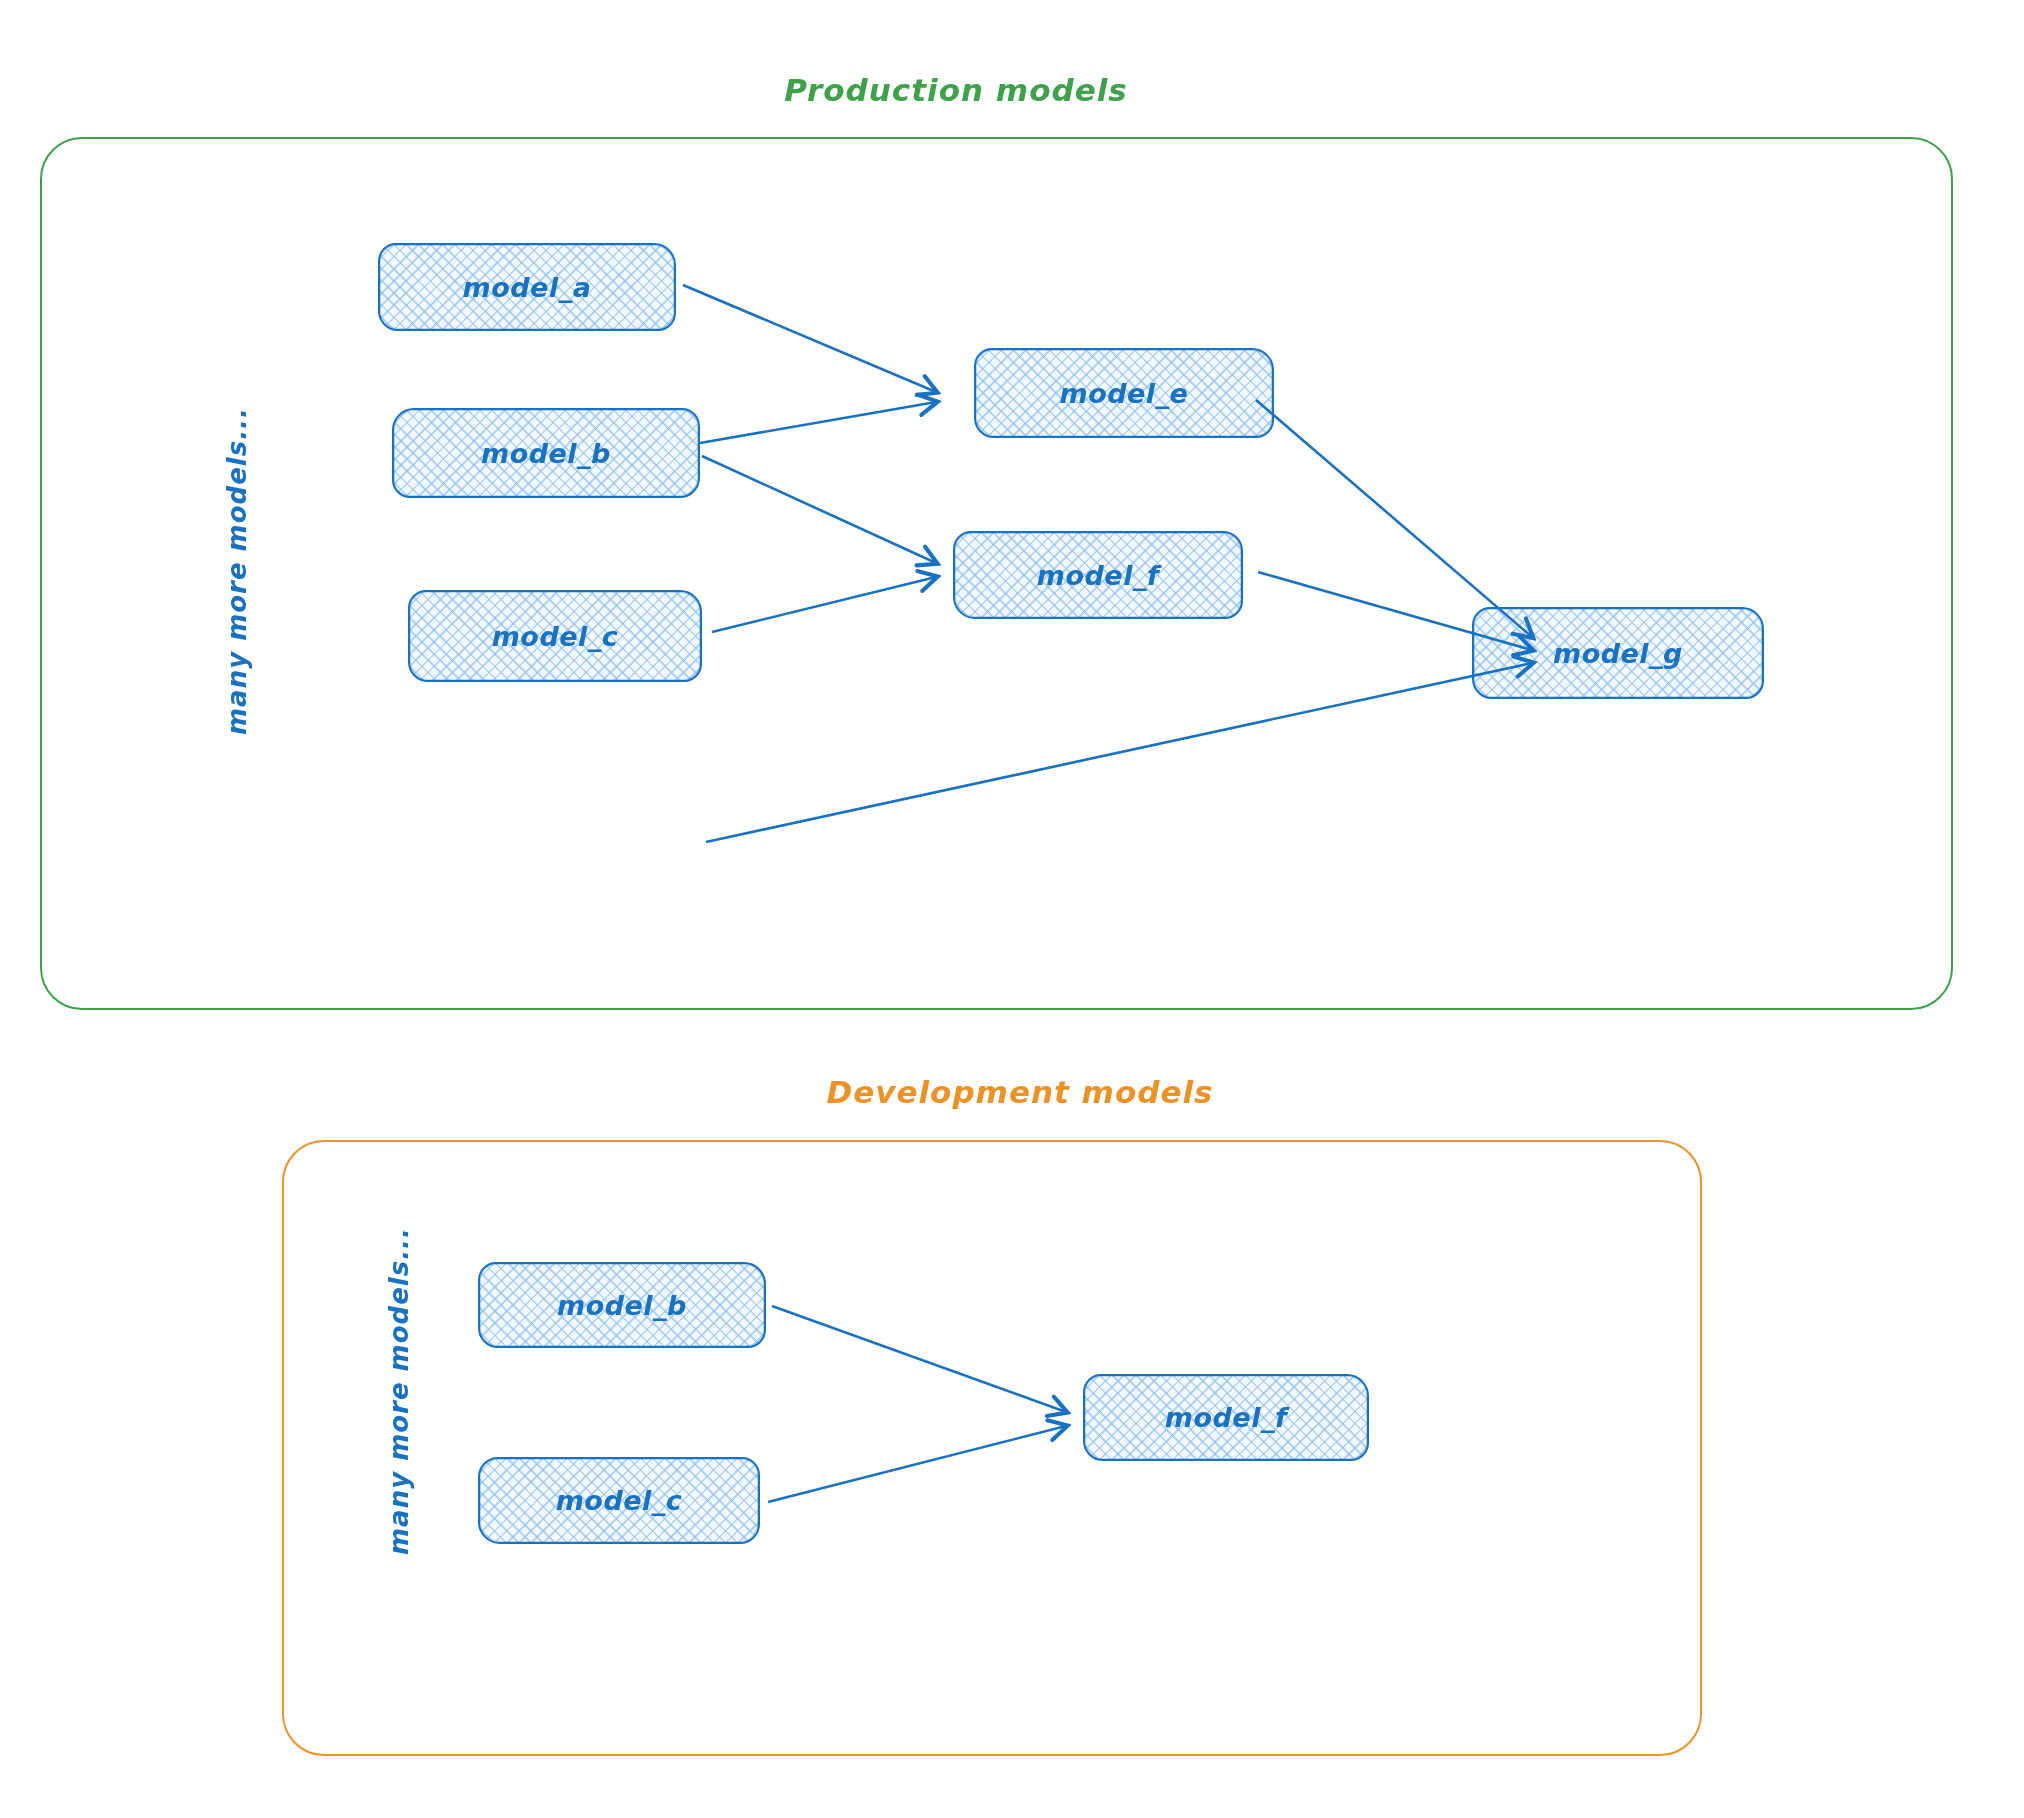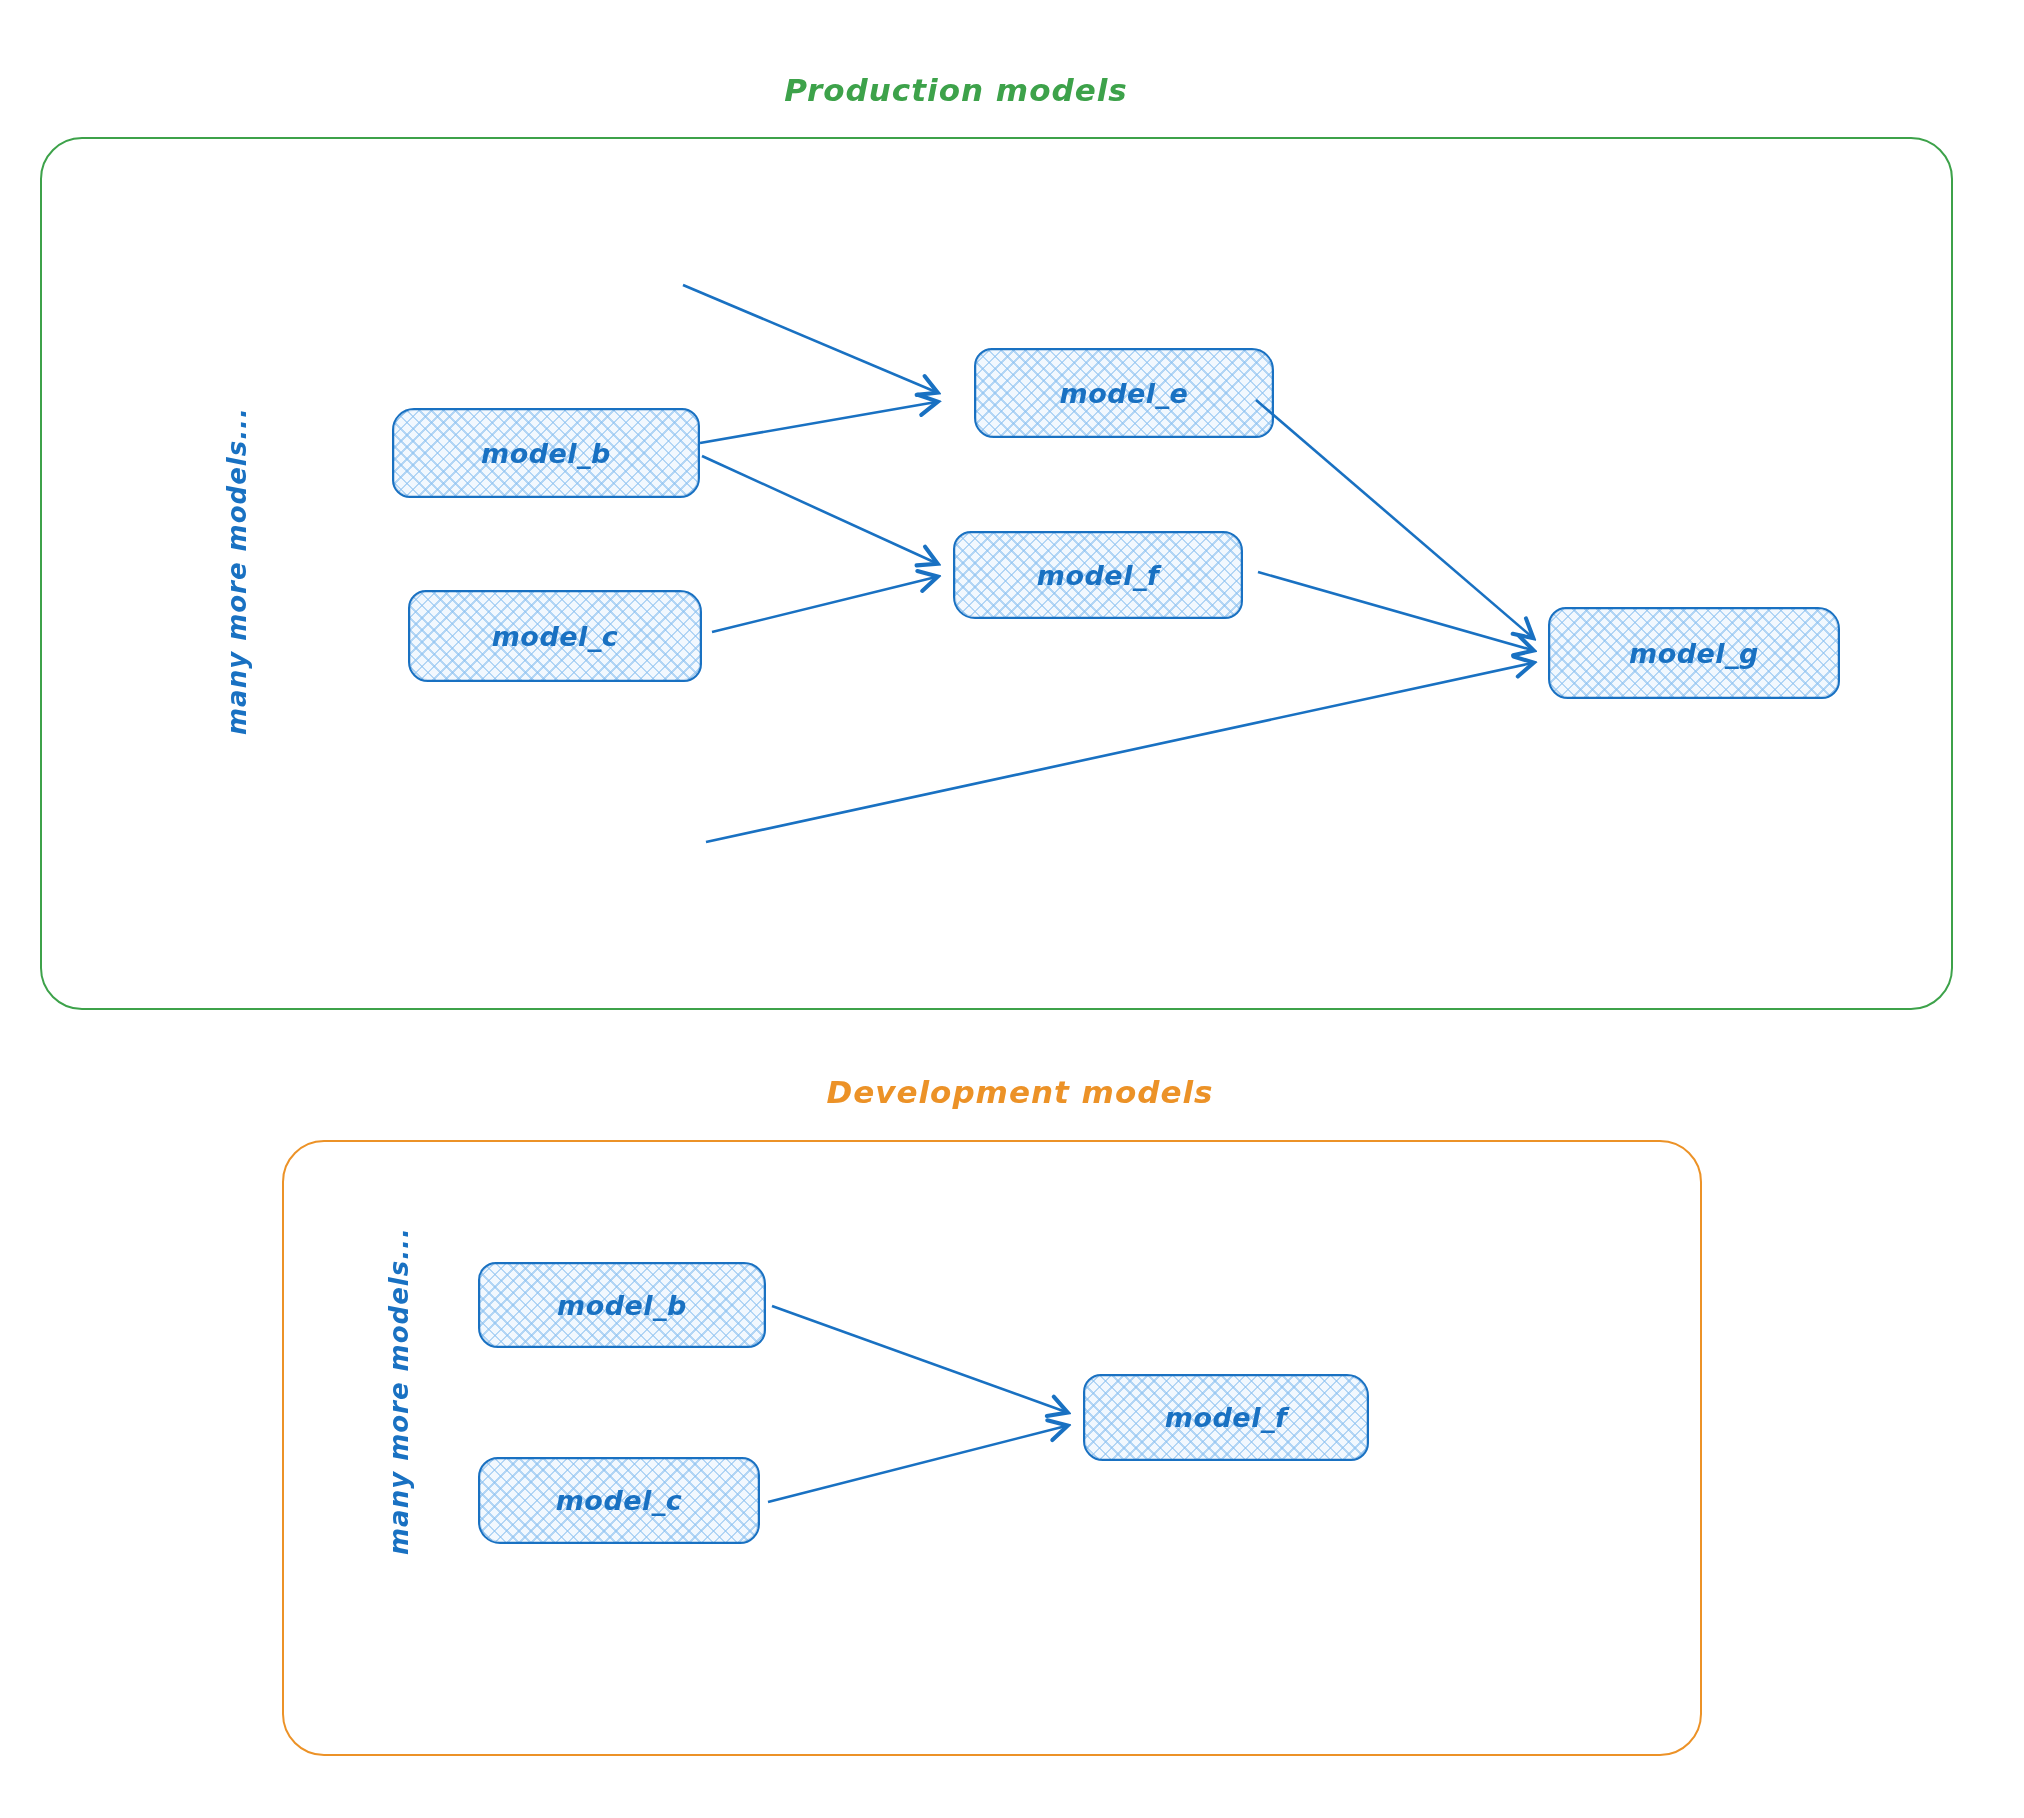--- a/index.html
+++ b/index.html
@@ -43,39 +43,42 @@
 <body>
 
 <div class="canvas">
 
   <div class="section-title green" style="left:956px;top:72px;">Production models</div>
 
   <div class="frame green" style="left:40px;top:137px;width:1913px;height:873px;"></div>
 
   <div class="side-label" style="left:222px;top:475px;height:260px;">many more models...</div>
 
+  <div class="node" style="left:378px;top:243px;width:298px;height:88px;">
+    <span>model_a</span>
+  </div>
 
   <div class="node" style="left:392px;top:408px;width:308px;height:90px;border-radius:22px 18px 20px 18px;">
     <span>model_b</span>
   </div>
 
   <div class="node" style="left:408px;top:590px;width:294px;height:92px;">
     <span>model_c</span>
   </div>
 
 
   <div class="node" style="left:952px;top:348px;width:300px;height:90px;margin-left:22px;">
     <span>model_e</span>
   </div>
 
   <div class="node" style="left:953px;top:531px;width:290px;height:88px;border-radius:18px 20px 18px 22px;">
     <span>model_f</span>
   </div>
 
-  <div class="node" style="left:1548px;top:607px;width:292px;height:92px;">
+  <div class="node" style="left:1472px;top:607px;width:292px;height:92px;">
     <span>model_g</span>
   </div>
 
   <div class="section-title orange" style="left:1020px;top:1074px;">Development models</div>
 
   <div class="frame orange" style="left:282px;top:1140px;width:1420px;height:616px;"></div>
 
   <div class="side-label" style="left:384px;top:1300px;height:255px;">many more models...</div>
 
   <div class="node" style="left:478px;top:1262px;width:288px;height:86px;">

